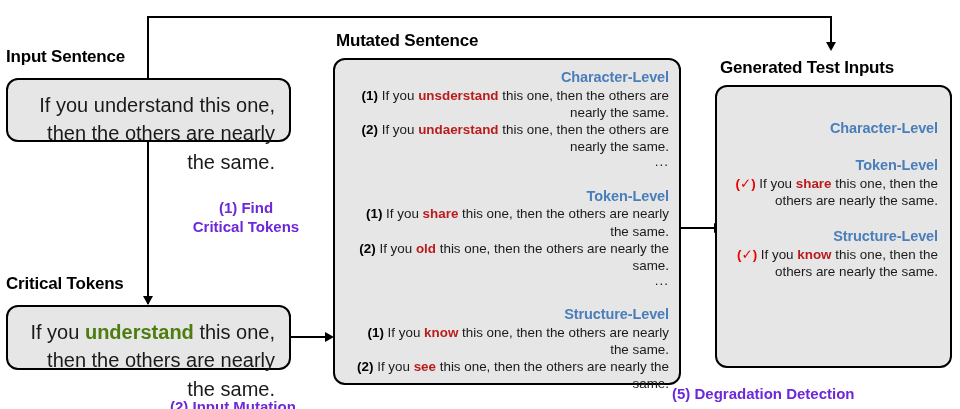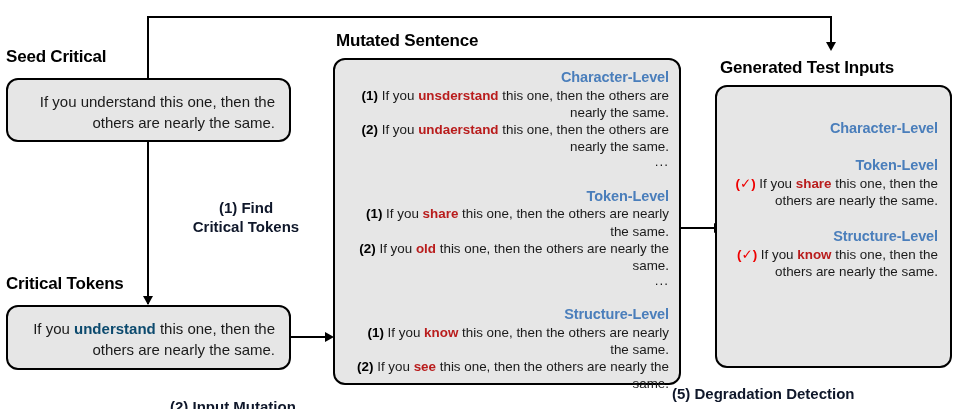--- a/index.html
+++ b/index.html
@@ -16,40 +16,40 @@
 
   
   .panel{
     background:#e6e6e6;border:2.2px solid #000000;border-radius:12px;
     box-sizing:border-box;
     text-align:right;
   }
 
   
   .sent{
-    font-size:15px;color:#1a1a1a;line-height:1.42;
+    font-size:20px;color:#1a1a1a;line-height:1.42;
   }
-  .sent .hl{color:#0c4a6e;font-weight:bold;}
+  .sent .hl{color:#4d7c0f;font-weight:bold;}
 
   
   .blk-title{
     color:#4a7ebb;font-weight:bold;font-size:14.5px;letter-spacing:-0.1px;
     line-height:1.3;
   }
   .blk-line{
     font-size:13.4px;color:#1a1a1a;line-height:1.27;
   }
   .blk-line b.num{color:#000;font-weight:bold;}
   .blk-line .hl{color:#b91c1c;font-weight:bold;}
   .dots{font-size:13.4px;color:#1a1a1a;line-height:1.1;letter-spacing:1px;}
   .chk{color:#ee0000;font-weight:bold;}
 
   
   .step{
-    color:#0f172a;font-weight:bold;font-size:15px;line-height:1.25;
+    color:#6d28d9;font-weight:bold;font-size:15px;line-height:1.25;
     white-space:pre-line;
   }
 
   
   .ln-h{background:#000;height:2.2px;}
   .ln-v{background:#000;width:2.2px;}
   .arrow-r{
     width:0;height:0;border-top:5.5px solid transparent;
     border-bottom:5.5px solid transparent;border-left:9px solid #000;
   }
@@ -59,21 +59,21 @@
   }
 </style>
 </head>
 <body>
 
 <div class="abs ln-v" style="left:147px;top:16px;height:62px;"></div>
 <div class="abs ln-h" style="left:147px;top:16px;width:685px;"></div>
 <div class="abs ln-v" style="left:830px;top:16px;height:28px;"></div>
 <div class="abs arrow-d" style="left:825.5px;top:42px;"></div>
 
-<div class="abs heading" style="left:6px;top:47px;">Seed Critical</div>
+<div class="abs heading" style="left:6px;top:47px;">Input Sentence</div>
 
 <div class="abs ln-v" style="left:147px;top:78px;height:226px;"></div>
 
 <div class="abs panel" style="left:6px;top:78px;width:285px;height:64px;">
   <div class="sent" style="padding:11px 14px 0 14px;">If you understand this one, then the others are nearly the same.</div>
 </div>
 
 <div class="abs arrow-d" style="left:142.5px;top:296px;"></div>
 
 <div class="abs step" style="left:161px;top:199px;text-align:center;width:170px;">(1) Find

